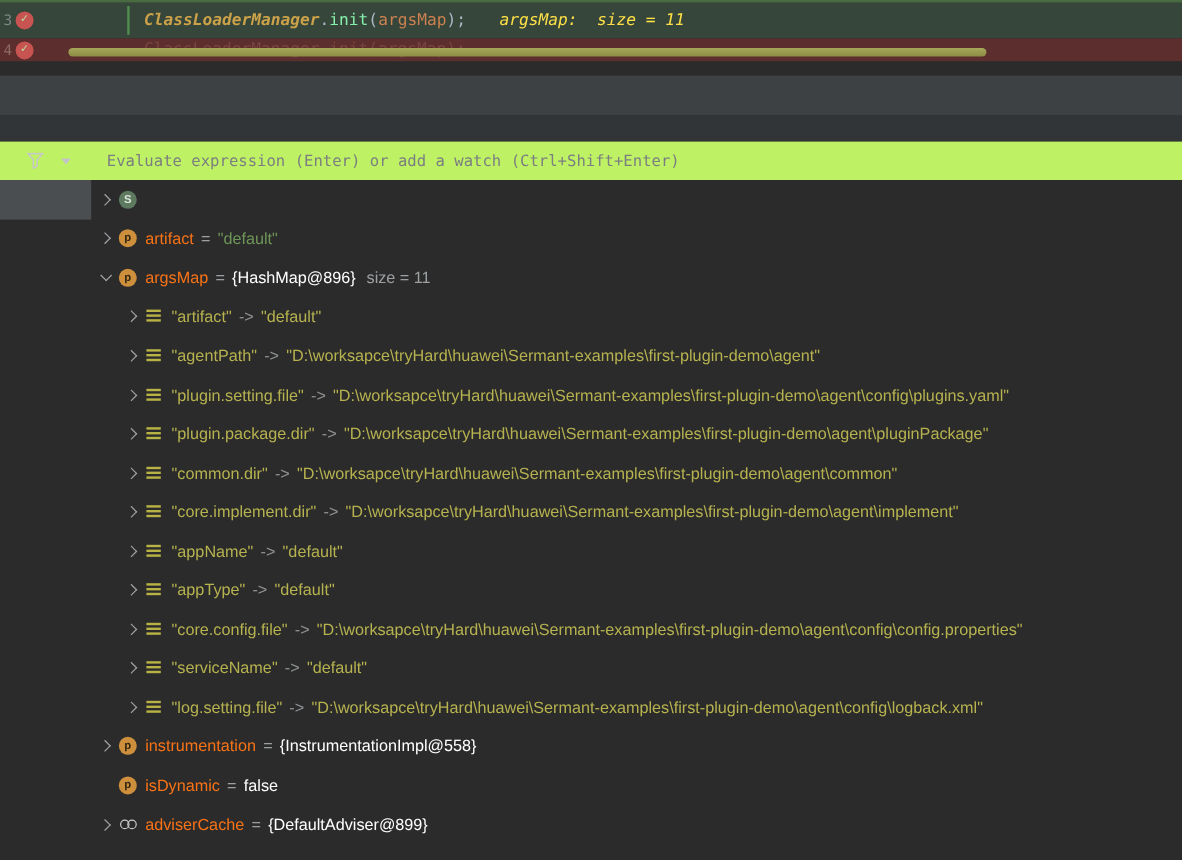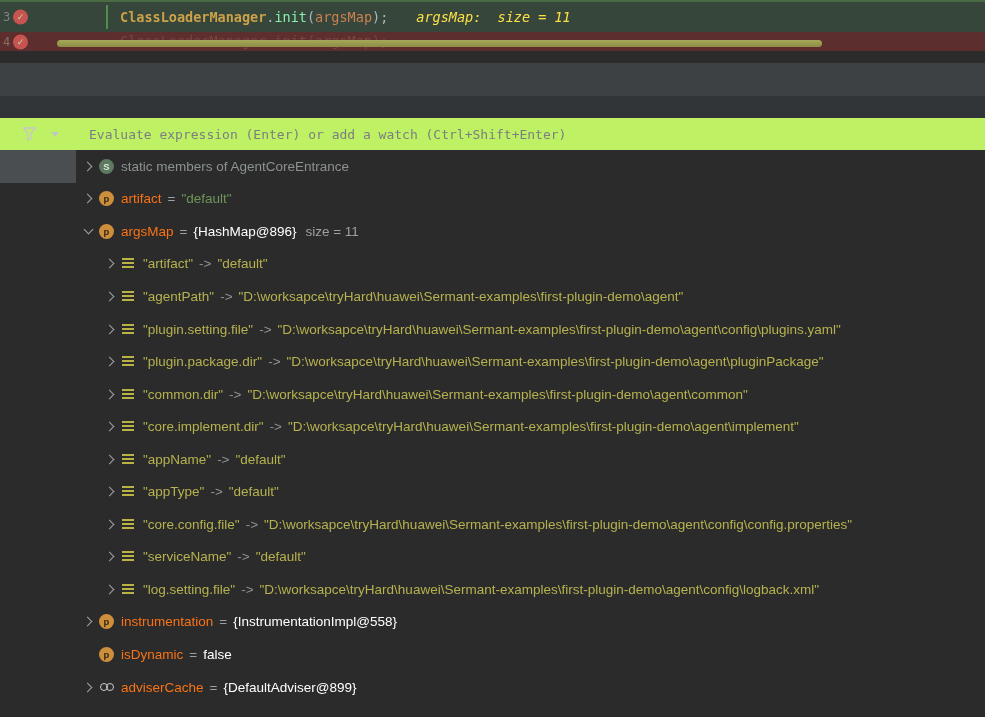--- a/index.html
+++ b/index.html
@@ -12,21 +12,21 @@
   .bp-line{position:absolute;top:32px;left:0;right:0;height:19px;background:#5c2e2e;overflow:hidden;}
   .gutter-num{position:absolute;left:3px;top:50%;transform:translateY(-50%);
               font:12px "DejaVu Sans Mono",monospace;color:#7f8486;}
   .bp-line .gutter-num{color:#8d6a64;}
   .bp{position:absolute;left:13px;top:50%;transform:translateY(-50%);width:15px;height:15px;
       border-radius:50%;background:#c75450;display:flex;align-items:center;justify-content:center;}
   .bp::after{content:"✓";font:700 9px "DejaVu Sans",sans-serif;color:#b6e0a0;margin-top:-1px;}
   .caret-line{position:absolute;left:106px;top:3px;bottom:3px;width:2px;background:#4f8d4f;}
   .codeline{position:absolute;left:120px;top:50%;transform:translateY(-50%);
             font:13.5px "DejaVu Sans Mono",monospace;white-space:pre;}
-  .cls{color:#cba249;font-weight:600;}
+  .cls{color:#cba249;font-style:italic;font-weight:600;}
   .pln{color:#a9b7c6;}
   .mth{color:#86efac;}
   .arg{color:#cc8150;}
   .hint{color:#fde047;font-style:italic;margin-left:28px;}
   .obscured{position:absolute;left:120px;top:1px;font:13.5px "DejaVu Sans Mono",monospace;
             color:#7a453f;white-space:pre;}
   .hscroll{position:absolute;left:57px;top:8px;width:765px;height:7px;border-radius:4px;
            background:linear-gradient(#a8a85a,#8c8c44);}
 
   
@@ -103,21 +103,20 @@
     <span class="eval-text">Evaluate expression (Enter) or add a watch (Ctrl+Shift+Enter)</span>
   </div>
 
   <div class="frames-strip"></div>
 
   <div class="tree">
 
     <div class="trow lvl1 r-static">
       <span class="chev"></span>
       <span class="icon static">S</span>
-      <span class="tname">static members of AgentCoreEntrance</span>
     </div>
 
     <div class="trow lvl1 r-field">
       <span class="chev"></span>
       <span class="icon field">p</span>
       <span class="tname">artifact</span>
       <span class="sep">=</span>
       <span class="tval green">"default"</span>
     </div>
 

